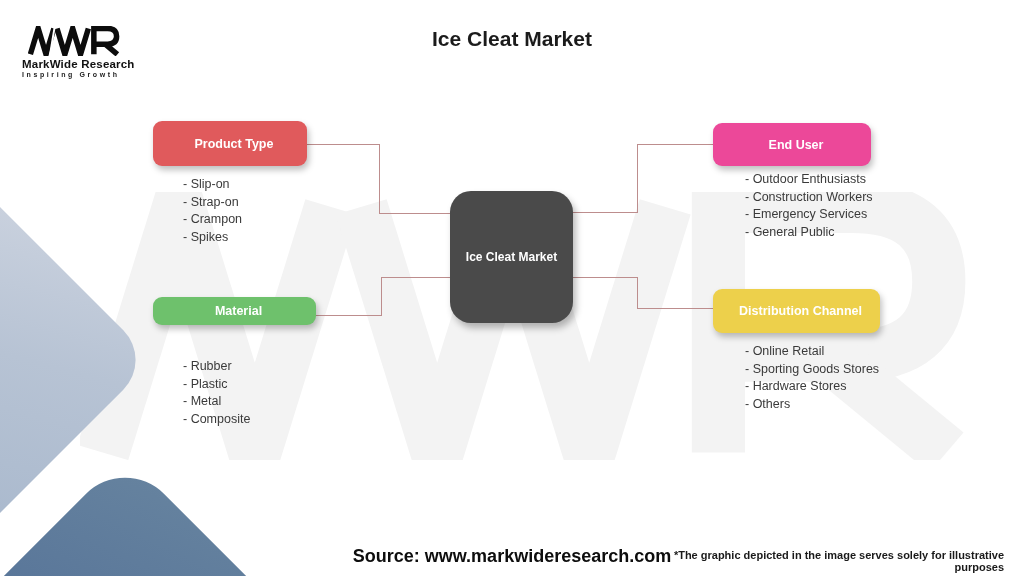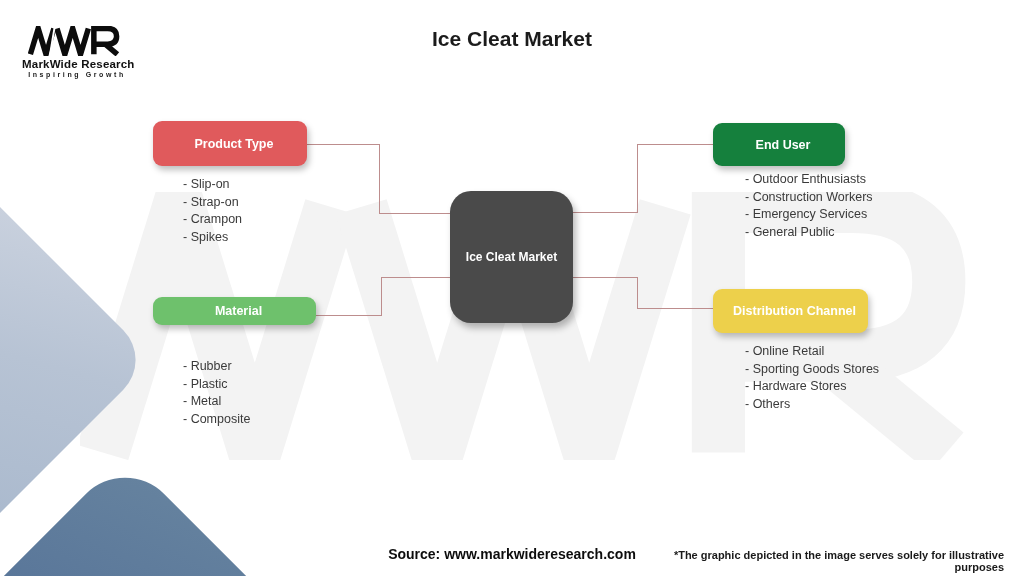--- a/index.html
+++ b/index.html
@@ -17,21 +17,21 @@
     left:-185px;top:220px;width:280px;height:280px;border-radius:42px;
     transform:rotate(45deg);
     background:linear-gradient(150deg,#cdd4e0 0%,#b7c3d4 45%,#a7b7cc 100%);
   }
   .shape-dark{
     left:-25px;top:517px;width:300px;height:300px;border-radius:55px;
     transform:rotate(45deg);
     background:linear-gradient(160deg,#66839f 0%,#567398 55%,#4a6893 100%);
   }
   
-  .logo{position:absolute;left:22px;top:26px;width:110px;z-index:5;text-align:center;}
+  .logo{position:absolute;left:22px;top:26px;width:110px;z-index:5;text-align:left;}
   .logo-mark{display:block;width:98px;height:30px;margin:0 auto;}
   .logo-name{font-size:11.5px;font-weight:bold;color:#111;letter-spacing:.2px;margin-top:2px;white-space:nowrap;}
   .logo-tagline{font-size:7px;font-weight:bold;color:#222;letter-spacing:2.6px;margin-top:1px;white-space:nowrap;}
   .page-title{
     position:absolute;left:0;top:27px;width:1024px;text-align:center;z-index:5;
     font-size:21px;font-weight:bold;color:#1b1b1b;
   }
   
   .center-node{
     position:absolute;left:450px;top:191px;width:123px;height:132px;z-index:4;
@@ -42,36 +42,36 @@
   .center-node span{color:#fff;font-weight:bold;font-size:12px;text-align:center;}
   
   .branch-box{
     position:absolute;z-index:4;border-radius:9px;
     display:flex;align-items:center;justify-content:center;
     box-shadow:2px 4px 6px rgba(0,0,0,.25);
     padding-left:8px;
   }
   .branch-box span{color:#fff;font-weight:bold;font-size:12.5px;}
   .box-product{left:153px;top:121px;width:154px;height:45px;background:#e05a5c;}
-  .box-enduser{left:713px;top:123px;width:132px;height:43px;background:#15803d;}
+  .box-enduser{left:713px;top:123px;width:158px;height:43px;background:#ec4899;}
   .box-material{left:153px;top:297px;width:163px;height:28px;background:#6ec16c;}
-  .box-distribution{left:713px;top:289px;width:155px;height:44px;background:#edd04b;}
+  .box-distribution{left:713px;top:289px;width:167px;height:44px;background:#edd04b;}
   
   .item-list{position:absolute;z-index:4;font-size:12.5px;color:#3a3a3a;line-height:17.6px;}
   .list-product{left:183px;top:176px;}
   .list-enduser{left:745px;top:171px;}
   .list-material{left:183px;top:358px;}
   .list-distribution{left:745px;top:343px;}
   
   .conn{position:absolute;background:#bd8d8d;z-index:3;}
   .h{height:1px;} .v{width:1px;}
   
   .footer-source{
     position:absolute;left:300px;top:546px;width:424px;text-align:center;z-index:5;
-    font-size:14px;font-weight:bold;color:#0d0d0d;
+    font-size:18px;font-weight:bold;color:#0d0d0d;
   }
   .footer-disclaimer{
     position:absolute;left:640px;top:549px;width:374px;text-align:right;z-index:5;
     font-size:11px;font-weight:bold;color:#1a1a1a;padding-right:10px;
   }
 </style>
 </head>
 <body>
 
 <div class="stage">

